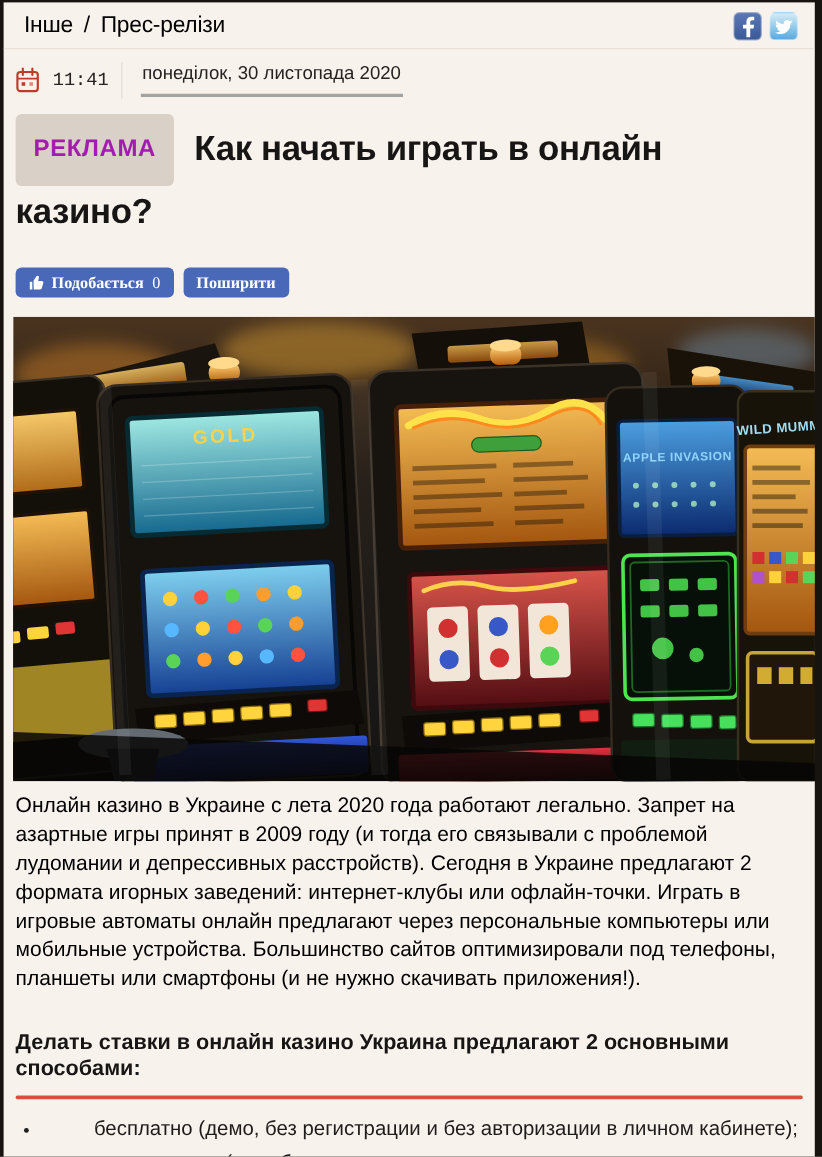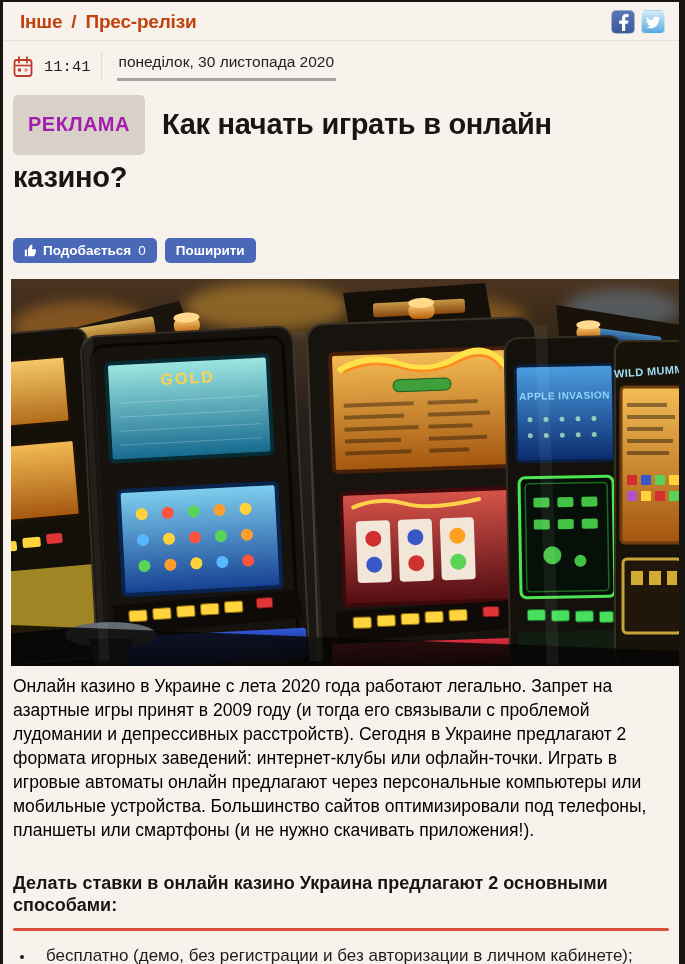--- a/index.html
+++ b/index.html
@@ -10,21 +10,21 @@
     font-family:"Liberation Sans","DejaVu Sans",sans-serif;
     position:relative; overflow:hidden;
   }
   .page {
     position:absolute; left:3px; top:2px; right:6px; bottom:0;
     background:#f8f2ec; color:#1d1c1a; overflow:hidden;
   }
   
   .crumbrow { display:flex; align-items:center; justify-content:space-between;
     padding:8px 14px 6px 17px; }
-  .crumbs { font-size:19px; font-weight:bold; letter-spacing:-0.2px; color:#c2410c; }
+  .crumbs { font-size:19px; font-weight:normal; letter-spacing:-0.2px; color:#000000; }
   .crumbs .sep { margin:0 9px; }
   .social { display:flex; gap:6px; }
   .stile { width:24px; height:24px; border-radius:5px; display:flex; align-items:center;
     justify-content:center; cursor:pointer; border:1px solid rgba(255,255,255,.5); }
   .stile.fb { background:linear-gradient(#5a77b5,#3b5998); }
   .stile.tw { background:linear-gradient(#d6ecf7 0%,#8ec9ea 55%,#5aa7dd 100%); }
   .hdiv { border:none; border-top:1px solid #e7e0d8; margin:0; }
   
   .metarow { display:flex; align-items:center; padding:11px 10px 13px 10px; }
   .cal { width:20px; height:22px; margin-right:11px; }
@@ -32,34 +32,34 @@
   .vdiv { width:1px; height:30px; background:#e2dbd1; margin:0 15px 0 10px; }
   .date { font-size:15.5px; color:#242220; border-bottom:3px solid #a3a3a3;
     padding:0 2px 7px 2px; border-radius:1px; }
   
   h1 { margin:0; padding:0 10px; max-width:620px;
     font-size:29px; line-height:45px; font-weight:bold; letter-spacing:-0.3px; color:#171615; }
   .adbadge { display:inline-block; background:#d9d1c7; color:#a21caf;
     font-size:20px; font-weight:bold; letter-spacing:0.5px;
     padding:7px 15px 8px; border-radius:5px; margin-right:17px; vertical-align:3px; }
   
-  .fbrow { display:flex; gap:8px; padding:0 10px; margin-top:38px; }
+  .fbrow { display:flex; gap:8px; padding:0 10px; margin-top:23px;font-family:Liberation Serif, serif; }
   .fbbtn { display:inline-flex; align-items:center; gap:6px; height:25px;
     background:#4a68b8; color:#fff; border:none; border-radius:5px;
     padding:0 11px; font-family:inherit; font-size:13.5px; font-weight:bold; cursor:pointer; }
   .fbbtn .cnt { font-weight:normal; margin-left:1px; }
   
   figure { margin:16px 0 0; padding:0 8px; }
   figure svg { display:block; }
   
   .para { font-size:17.5px; line-height:24px; margin:8px 0 0; padding:0 10px; color:#000000; }
   .subhead { font-size:18px; line-height:22px; font-weight:bold; margin:30px 0 0; padding:0 10px; color:#171615; }
   .redrule { height:3px; background:#d8503c; border-radius:2px; margin:12px 10px 0; }
   ul.points { margin:14px 0 0; padding:0 14px 0 32px; list-style:disc; }
-  ul.points li { font-size:17px; line-height:21px; padding-left:11px; margin-bottom:7px; color:#1d1c1a; }
+  ul.points li { font-size:17px; line-height:21px; padding-left:11px; margin-bottom:7px; color:#1d1c1a;text-align:right; }
   ul.points li::marker { font-size:13px; }
 </style>
 </head>
 <body>
 
 <div class="page">
 
   <div class="crumbrow">
     <nav class="crumbs">
       <span>Інше</span><span class="sep">/</span><span>Прес-релізи</span>

